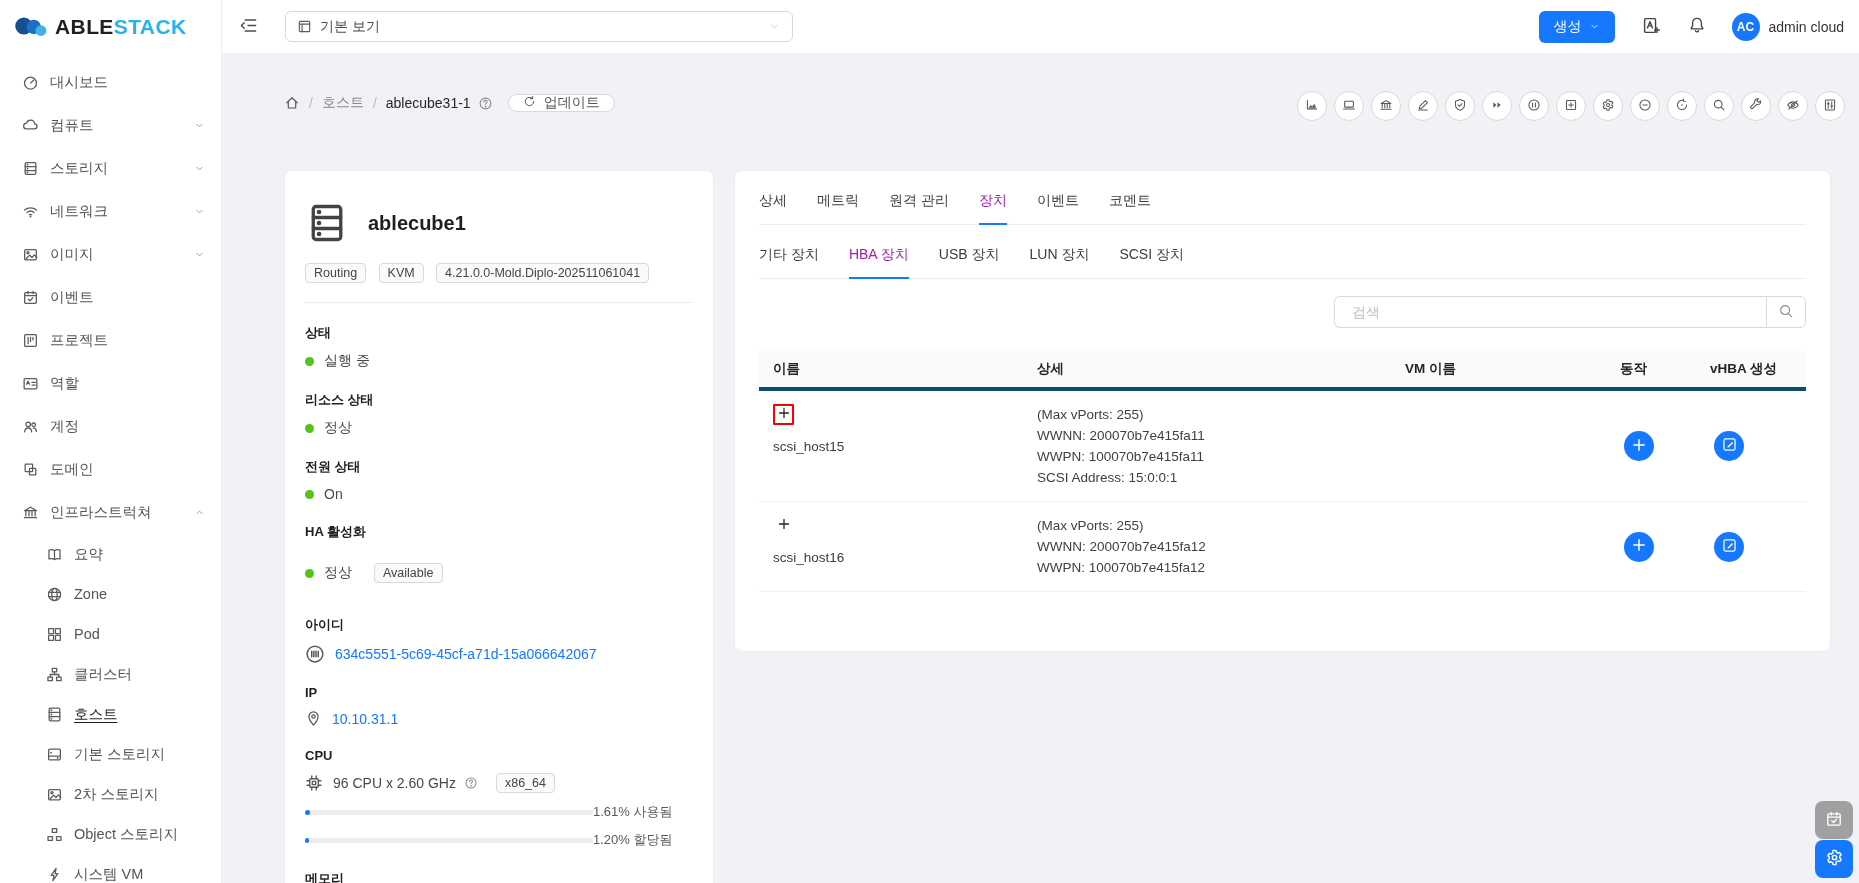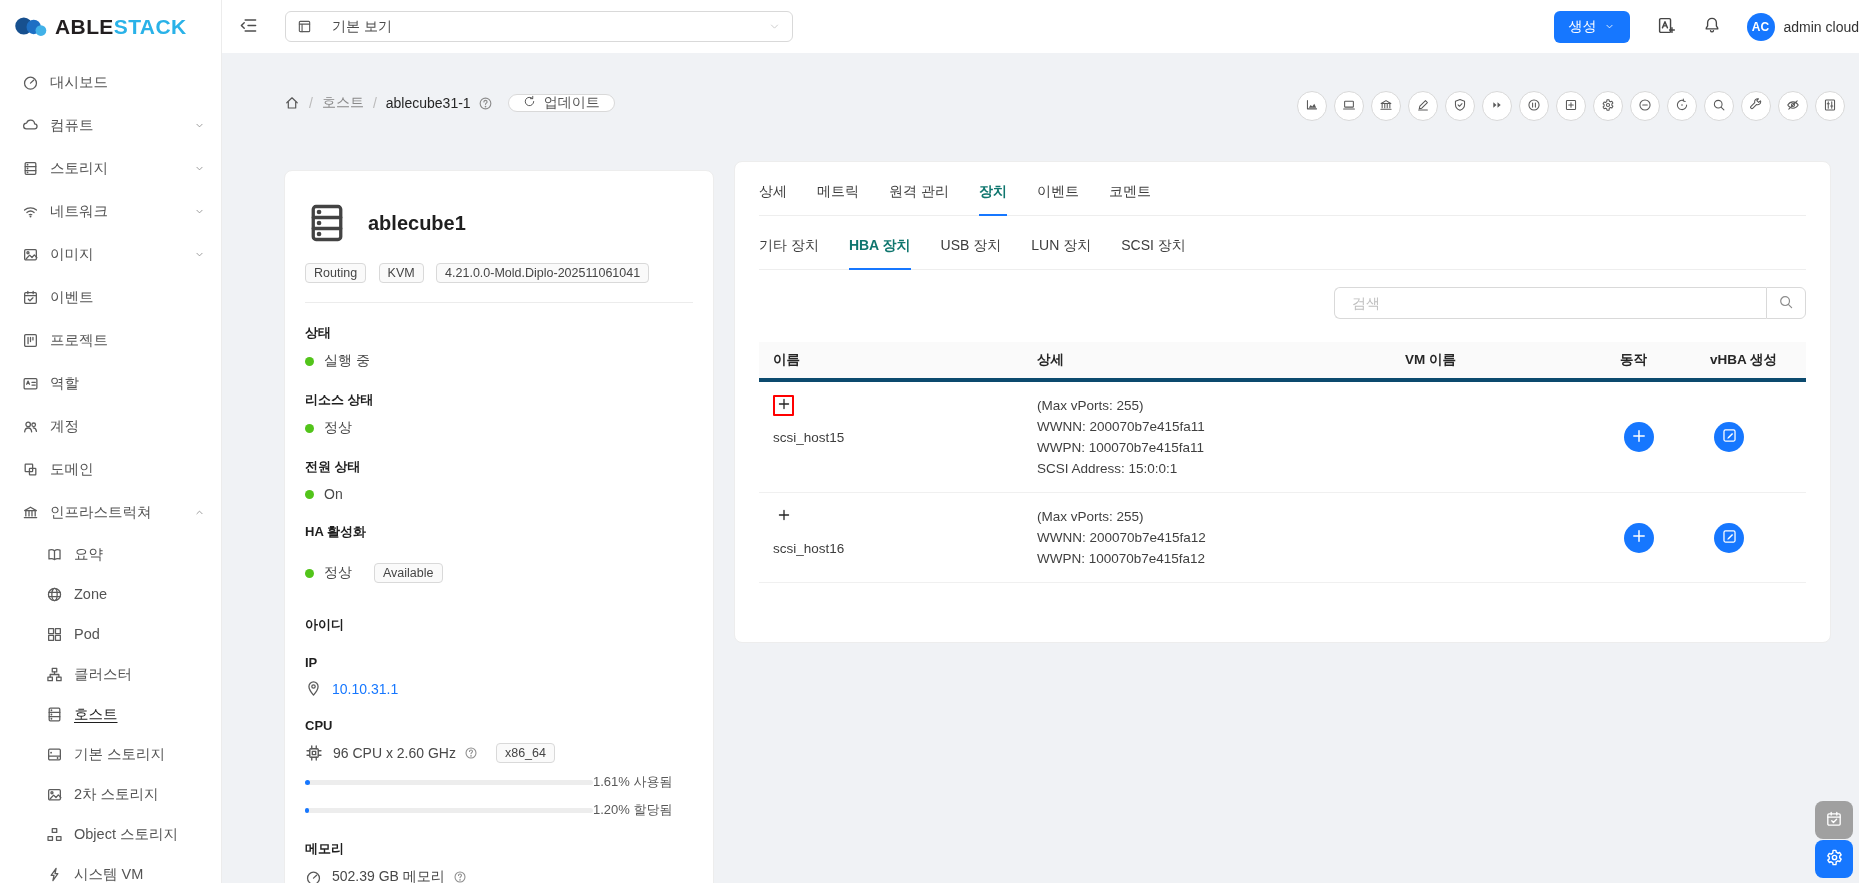--- a/index.html
+++ b/index.html
@@ -16,43 +16,43 @@
   .side-menu { padding-top:8px; }
   .side-item { height:43px; display:flex; align-items:center; padding:0 14px 0 22px; color:#545454; font-size:14.5px; cursor:pointer; position:relative; }
   .side-item.child { height:40px; padding-left:46px; }
   .side-item .s-icon { width:17px; height:17px; margin-right:11px; color:#5c5c5c; display:flex; align-items:center; }
   .side-item .chev { position:absolute; right:16px; color:#8c8c8c; display:flex; }
   .side-item.selected .s-label { color:#1f1f1f; text-decoration:underline; text-underline-offset:3px; }
 
   
   .header { position:absolute; left:222px; top:0; right:0; height:53px; background:#fff; display:flex; align-items:center; z-index:5; }
   .collapse-btn { margin-left:17px; color:#4d4d4d; background:none; border:none; display:flex; cursor:pointer; }
-  .view-select { margin-left:27px; width:508px; height:31px; border:1px solid #d9d9d9; border-radius:6px; display:flex; align-items:center; padding:0 11px; gap:20px; color:#4b4b4b; font-size:14px; background:#fff; cursor:pointer; }
+  .view-select { margin-left:27px; width:508px; height:31px; border:1px solid #d9d9d9; border-radius:6px; display:flex; align-items:center; padding:0 11px; gap:8px; color:#4b4b4b; font-size:14px; background:#fff; cursor:pointer; }
   .view-select .v-icon { color:#5c5c5c; display:flex; }
   .view-select .v-chev { margin-left:auto; color:#ccc; display:flex; }
-  .header-right { margin-left:auto; display:flex; align-items:center; }
+  .header-right { margin-left:auto; display:flex; align-items:center; padding-right:15px; }
   .create-btn { height:32px; padding:0 15px; background:#1677ff; color:#fff; border:none; border-radius:6px; font-size:14px; display:flex; align-items:center; gap:7px; cursor:pointer; }
   .h-icon-btn { background:none; border:none; color:#454545; margin-left:27px; display:flex; cursor:pointer; }
   .avatar { width:28px; height:28px; border-radius:50%; background:#1677ff; color:#fff; font-size:12px; font-weight:700; display:flex; align-items:center; justify-content:center; margin-left:26px; }
   .user-name { font-size:14px; color:#333; margin-left:9px; }
 
   
   .content { position:absolute; left:222px; top:53px; right:0; bottom:0; }
   .crumb-row { position:absolute; left:62px; top:34px; height:32px; display:flex; align-items:center; font-size:14px; }
   .crumb-row .sep { color:#bbb; margin:0 9px; }
   .crumb-link { color:#8a8a8a; cursor:pointer; }
   .crumb-cur { color:#262626; }
   .q-ico { color:#8c8c8c; margin-left:7px; display:flex; cursor:pointer; }
   .update-pill { margin-left:15px; height:14px; border:1px solid #d9d9d9; border-radius:16px; background:#fff; color:#555; font-size:14px; display:flex; align-items:center; gap:8px; padding:8px 14px; cursor:pointer; }
   .toolbar { position:absolute; right:14px; top:38px; display:flex; gap:7px; }
   .tool-circle { width:30px; height:30px; border-radius:50%; border:1px solid #d9d9d9; background:#fff; color:#595959; display:flex; align-items:center; justify-content:center; cursor:pointer; }
 
   .card { position:absolute; background:#fff; border:1px solid #ededed; border-radius:8px; }
   .left-card { left:62px; top:117px; width:430px; height:840px; padding:26px 20px; }
-  .right-card { left:512px; top:108px; width:1097px; height:482px; padding:0 24px; }
+  .right-card { left:512px; top:117px; width:1097px; height:482px; padding:0 24px; }
 
   
   .host-head { display:flex; align-items:center; gap:19px; padding-top:4px; }
   .host-icon { color:#434343; display:flex; }
   .host-title { font-size:20px; font-weight:600; color:#1f1f1f; }
   .tag-row { margin-top:18px; }
   .tag { display:inline-block; border:1px solid #d9d9d9; background:#fafafa; border-radius:4px; font-size:12.5px; color:#454545; padding:2px 8px; margin-right:8px; }
   .divider { height:1px; background:#ececec; margin-top:19px; }
   .sec { margin-top:21px; }
   .sec-label { font-size:13px; font-weight:700; color:#1f1f1f; }
@@ -61,21 +61,21 @@
   .blue-link { color:#1677ff; cursor:pointer; }
   .g-ico { color:#595959; display:flex; }
   .bar-row { display:flex; align-items:center; margin-top:10px; }
   .track { width:288px; height:5px; border-radius:3px; background:#ededed; position:relative; }
   .fill { position:absolute; left:0; top:0; height:100%; min-width:4px; background:#1677ff; border-radius:3px; }
   .bar-label { font-size:13px; color:#595959; white-space:nowrap; }
 
   
   .tabs { display:flex; gap:30px; padding-top:21px; border-bottom:1px solid #eee; }
   .tab { padding-bottom:14px; color:#3d3d3d; font-size:14px; cursor:pointer; position:relative; white-space:nowrap; }
-  .tab.active { color:#0f766e; font-weight:700; }
+  .tab.active { color:#a21caf; font-weight:400; }
   .tab.active::after { content:''; position:absolute; left:0; right:0; bottom:-1px; height:2px; background:#1677ff; }
   .subtabs { display:flex; gap:30px; padding-top:21px; border-bottom:1px solid #eee; }
   .search-row { display:flex; justify-content:flex-end; margin-top:17px; }
   .search { display:flex; width:472px; height:32px; }
   .search input { flex:1; border:1px solid #d9d9d9; border-right:none; border-radius:6px 0 0 6px; padding:0 17px; font-size:14px; color:#333; outline:none; font-family:inherit; }
   .search input::placeholder { color:#bfbfbf; }
   .search-btn { width:40px; border:1px solid #d9d9d9; border-radius:0 6px 6px 0; background:#fff; color:#8c8c8c; display:flex; align-items:center; justify-content:center; cursor:pointer; }
   .dev-table { margin-top:23px; font-size:13.5px; }
   .t-head, .t-row { display:grid; grid-template-columns:264px 368px 215px 90px 111px; }
   .t-head { background:#fafafa; border-bottom:4px solid #0c4a6e; }
@@ -547,20 +547,29 @@
       <div class="sec">
         <div class="sec-label">HA 활성화</div>
         <div class="sec-val">
             <span class="dot"></span>
             <span>정상</span>
             <span class="tag" style="margin:12px">Available</span>
           </div>
       </div>
       <div class="sec">
         <div class="sec-label">아이디</div>
+        <div class="sec-val">
+            <span class="g-ico">
+              <svg width="20" height="20" viewBox="0 0 16 16" fill="none" stroke="currentColor" stroke-width="1.2" stroke-linecap="round" stroke-linejoin="round">
+                <circle cx="8" cy="8" r="6.3"></circle>
+                <path d="M5.4 5.8v4.4M7.1 5.8v4.4M8.8 5.8v4.4M10.6 5.8v4.4"></path>
+              </svg>
+            </span>
+            <span class="blue-link">634c5551-5c69-45cf-a71d-15a066642067</span>
+          </div>
       </div>
       <div class="sec">
         <div class="sec-label">IP</div>
         <div class="sec-val">
             <span class="g-ico">
               <svg width="17" height="17" viewBox="0 0 16 16" fill="none" stroke="currentColor" stroke-width="1.2" stroke-linecap="round" stroke-linejoin="round">
                 <path d="M8 1.8a4.3 4.3 0 0 0-4.3 4.3C3.7 9.3 8 14.2 8 14.2s4.3-4.9 4.3-8.1A4.3 4.3 0 0 0 8 1.8z"></path>
                 <circle cx="8" cy="6.1" r="1.6"></circle>
               </svg>
             </span>

